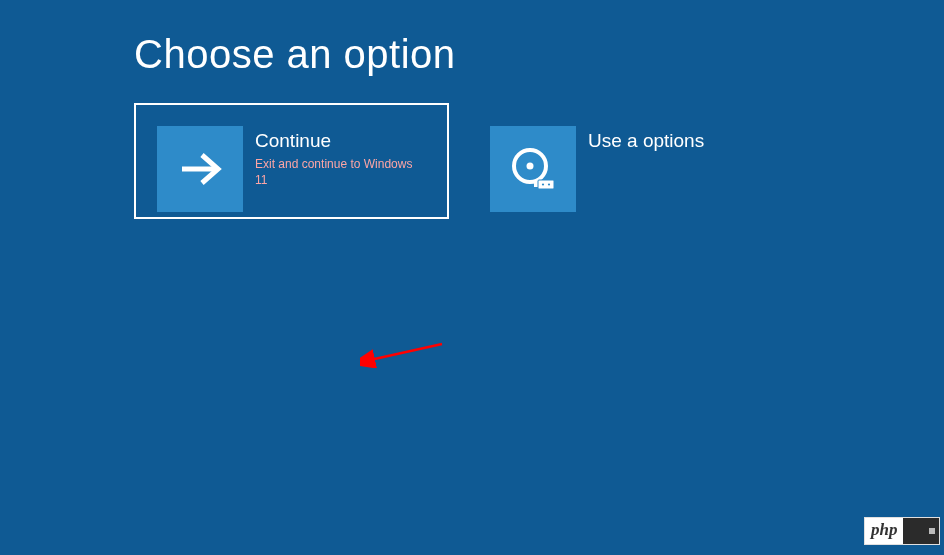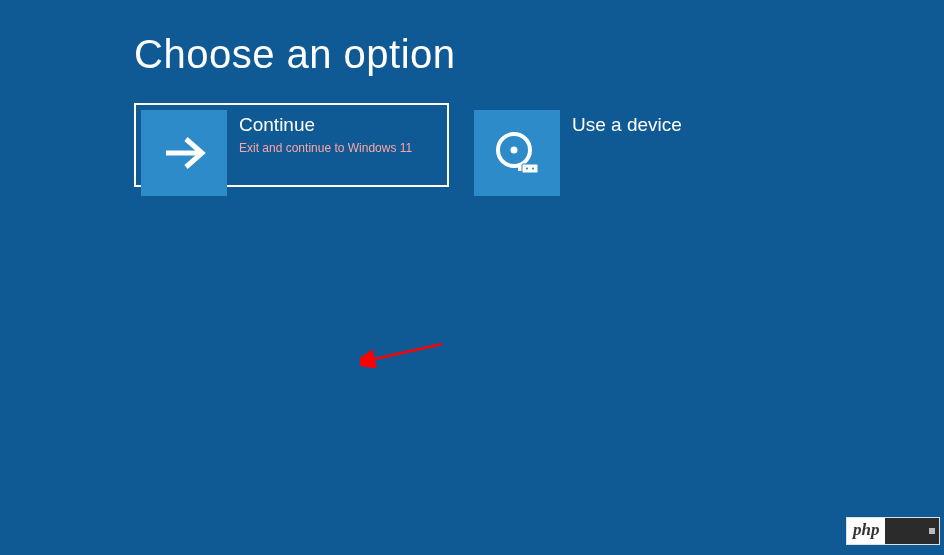--- a/index.html
+++ b/index.html
@@ -23,22 +23,22 @@
     }
     .options-grid {
       display: flex;
       flex-wrap: wrap;
       gap: 0;
     }
     .option {
       display: flex;
       align-items: flex-start;
       width: 315px;
-      height: 84px;
-      padding: 5px;
+      height: 116px;
+      padding: 21px;
       margin: 0 18px 14px 0;
       cursor: pointer;
       border: 2px solid transparent;
     }
     .option.selected {
       border: 2px solid #ffffff;
     }
     .tile {
       width: 86px;
       height: 86px;
@@ -69,21 +69,21 @@
     .arrow-annotation {
       position: absolute;
       left: 360px;
       top: 338px;
       pointer-events: none;
     }
     .watermark {
       position: absolute;
       right: 4px;
       bottom: 10px;
-      width: 94px;
+      width: 76px;
       height: 28px;
       background: #ffffff;
       display: flex;
       align-items: center;
       border: 1px solid #e0e0e0;
     }
     .watermark .php {
       font-family: Georgia, serif;
       font-style: italic;
       font-weight: bold;
@@ -140,21 +140,21 @@
           <g fill="#ffffff">
             <rect x="32" y="38" width="16" height="9" rx="1"></rect>
             <rect x="28" y="40" width="5" height="5"></rect>
           </g>
           <rect x="32" y="38" width="16" height="9" rx="1" fill="none" stroke="#2e8bc9" stroke-width="1"></rect>
           <circle cx="37" cy="42.5" r="1.1" fill="#2e8bc9"></circle>
           <circle cx="43" cy="42.5" r="1.1" fill="#2e8bc9"></circle>
         </svg>
       </div>
       <div class="option-text">
-        <div class="option-title">Use a device</div>
+        <div class="option-title">Use a options</div>
       </div>
     </div>
 
     <div class="row2"></div>
 
 
   </div>
 </div>
 
 <svg class="arrow-annotation" width="90" height="30">

